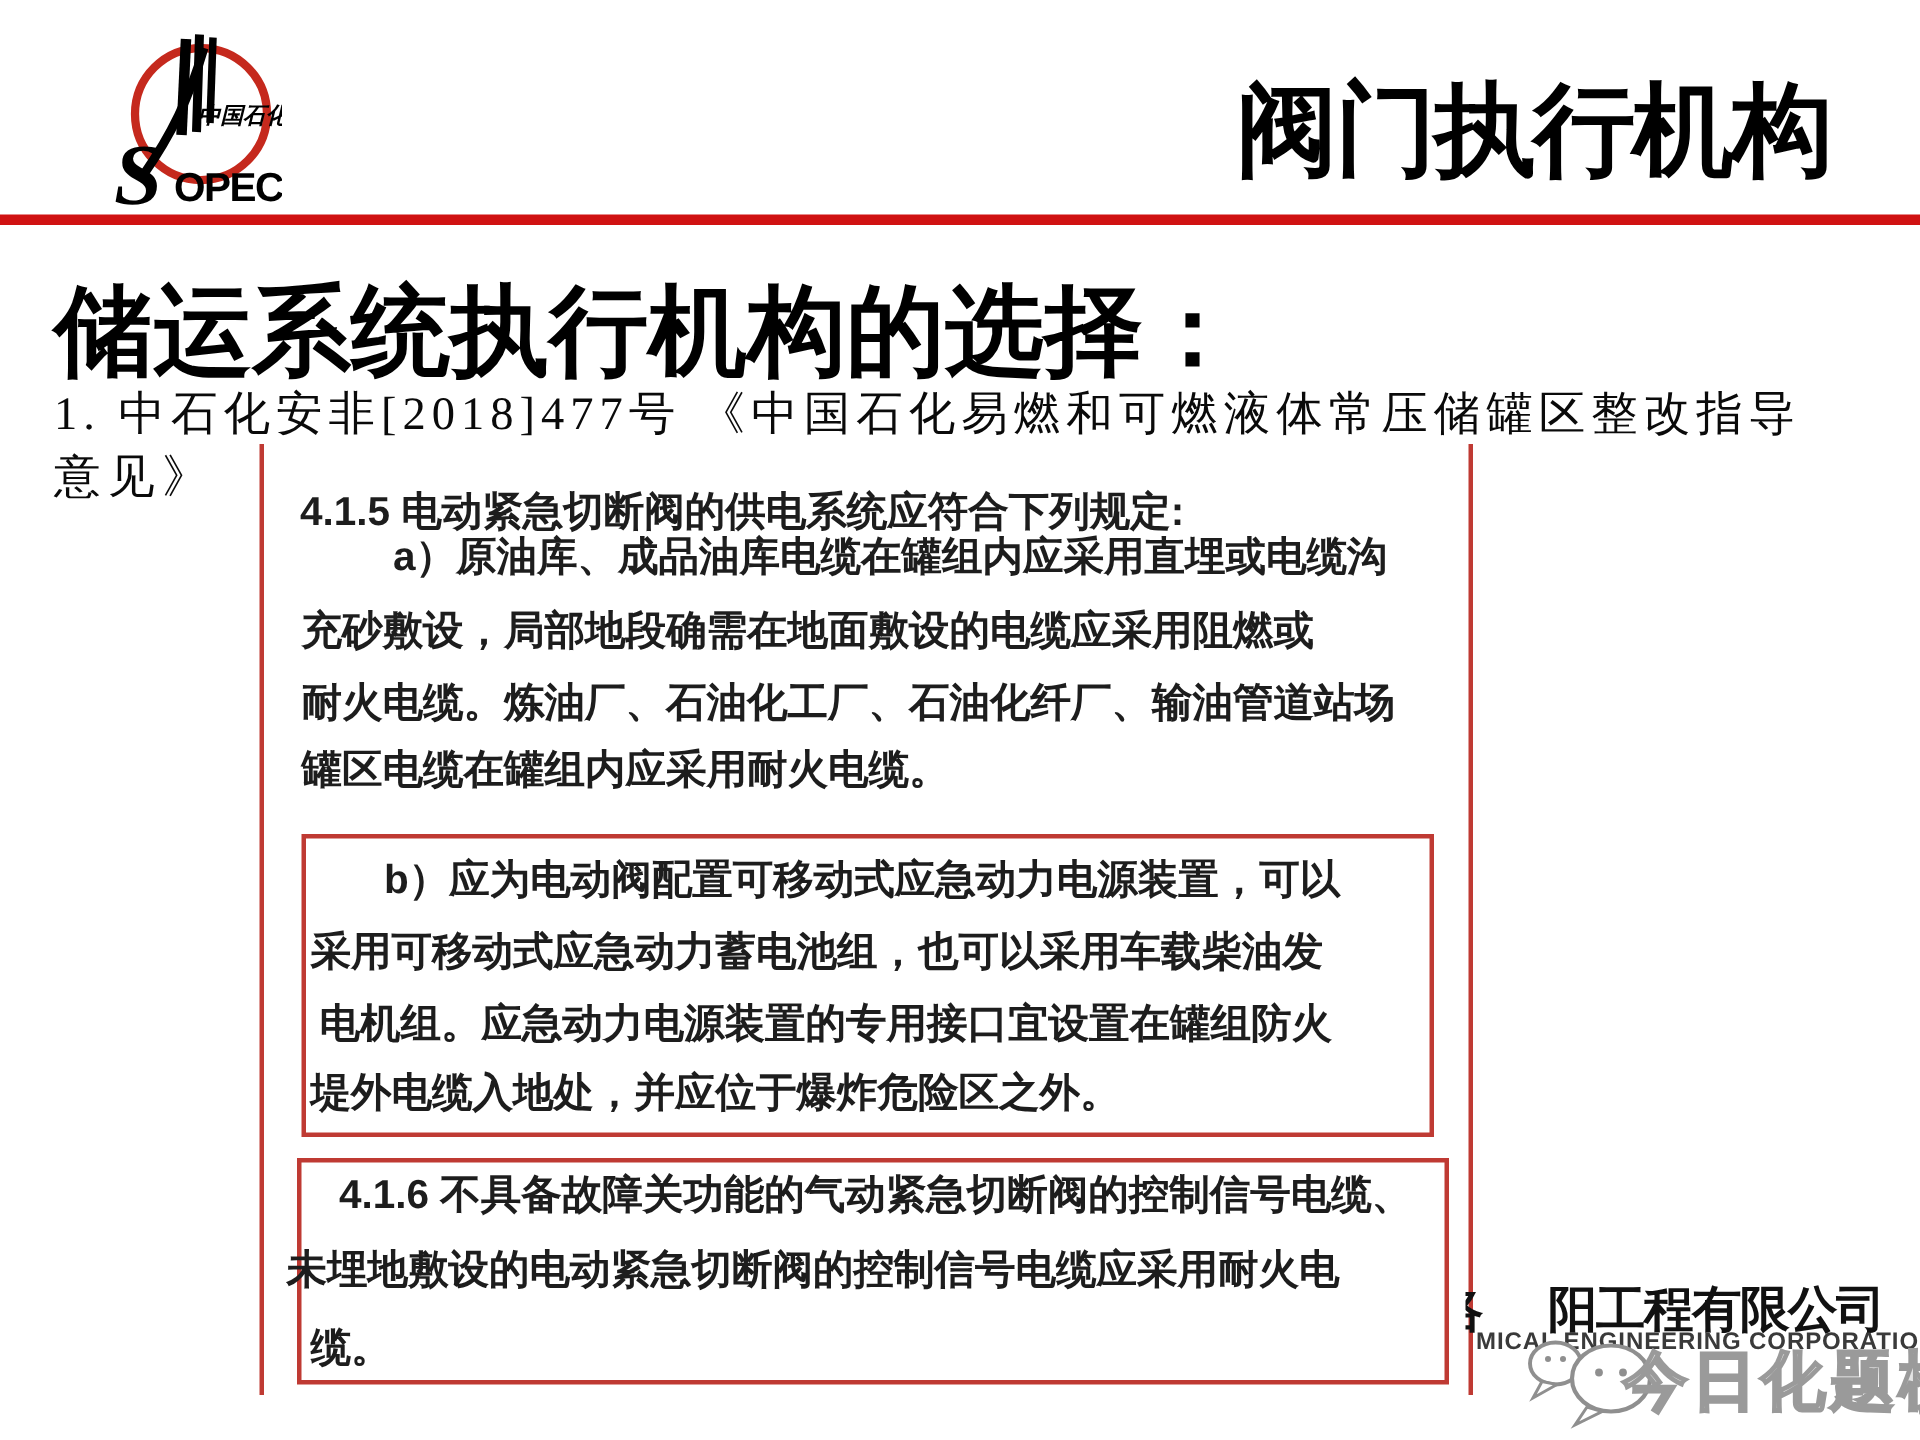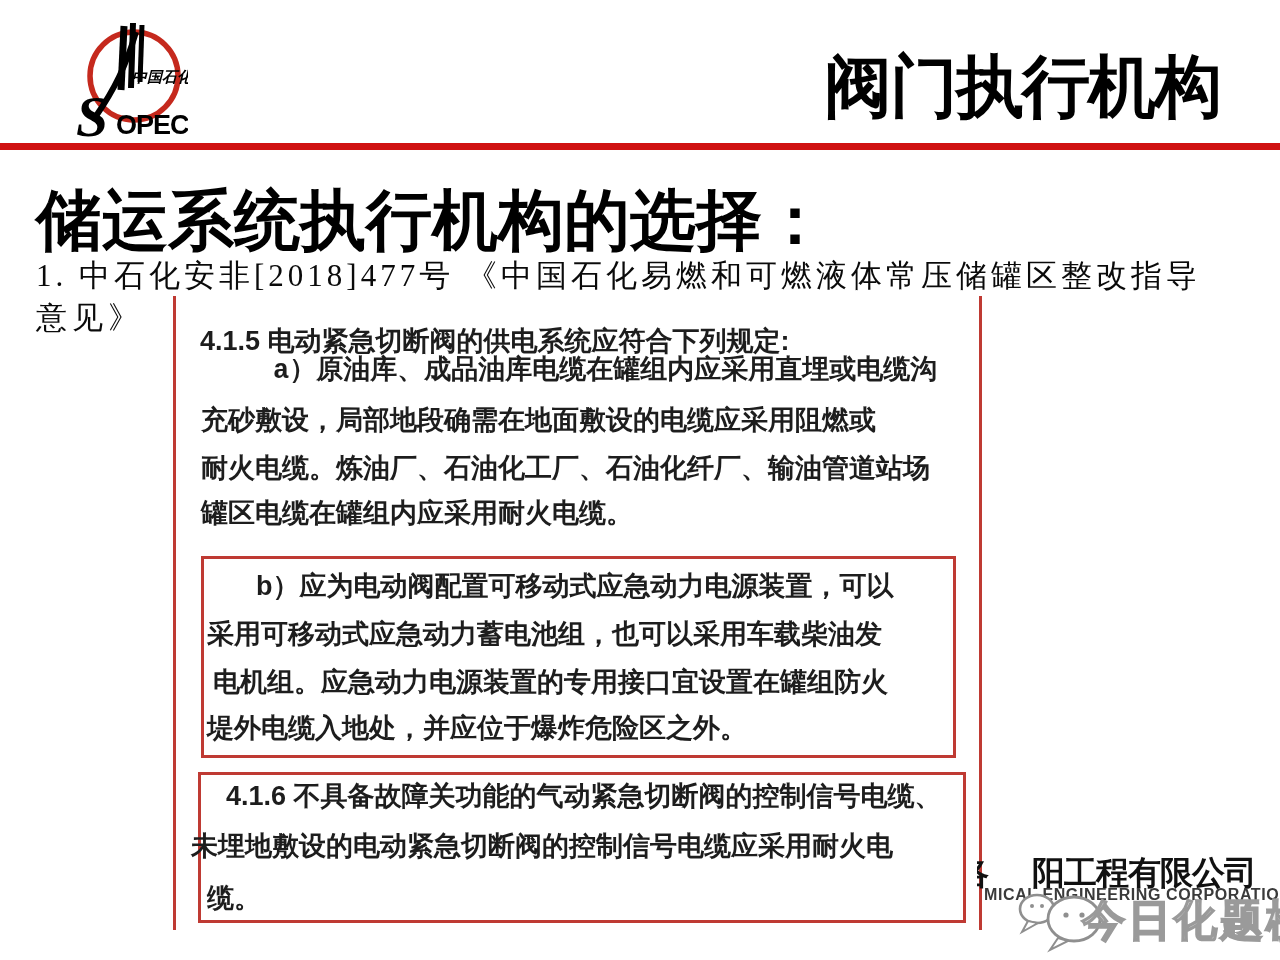--- a/index.html
+++ b/index.html
@@ -77,21 +77,21 @@
 <div class="abs header-rule"></div>
 
 <div class="abs heading">储运系统执行机构的选择：</div>
 <div class="abs intro intro1">1. 中石化安非[2018]477号 《中国石化易燃和可燃液体常压储罐区整改指导</div>
 <div class="abs intro intro2">意见》</div>
 
 <div class="red-vline" style="left:173px;top:296px;height:634px;"></div>
 <div class="red-vline" style="left:979px;top:296px;height:634px;"></div>
 
 <div class="scan-line" style="left:200px;top:308px;margin-top:17px;">4.1.5  电动紧急切断阀的供电系统应符合下列规定:</div>
-<div class="scan-line" style="left:273px;top:355px;font-family:Liberation Mono, monospace;">a）原油库、成品油库电缆在罐组内应采用直埋或电缆沟</div>
+<div class="scan-line" style="left:262px;top:355px;">a）原油库、成品油库电缆在罐组内应采用直埋或电缆沟</div>
 <div class="scan-line" style="left:201px;top:404px;">充砂敷设，局部地段确需在地面敷设的电缆应采用阻燃或</div>
 <div class="scan-line" style="left:201px;top:452px;">耐火电缆。炼油厂、石油化工厂、石油化纤厂、输油管道站场</div>
 <div class="scan-line" style="left:201px;top:497px;">罐区电缆在罐组内应采用耐火电缆。</div>
 
 <div class="red-box" style="left:201px;top:556px;width:749px;height:196px;"></div>
 <div class="scan-line" style="left:256px;top:570px;">b）应为电动阀配置可移动式应急动力电源装置，可以</div>
 <div class="scan-line" style="left:207px;top:618px;">采用可移动式应急动力蓄电池组，也可以采用车载柴油发</div>
 <div class="scan-line" style="left:213px;top:666px;">电机组。应急动力电源装置的专用接口宜设置在罐组防火</div>
 <div class="scan-line" style="left:207px;top:712px;">堤外电缆入地处，并应位于爆炸危险区之外。</div>
 

